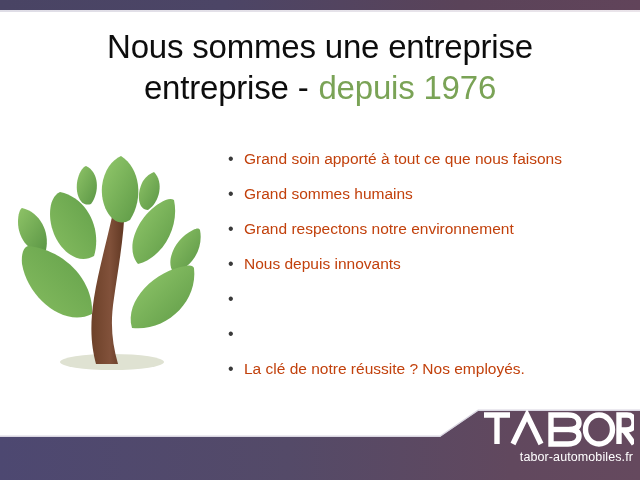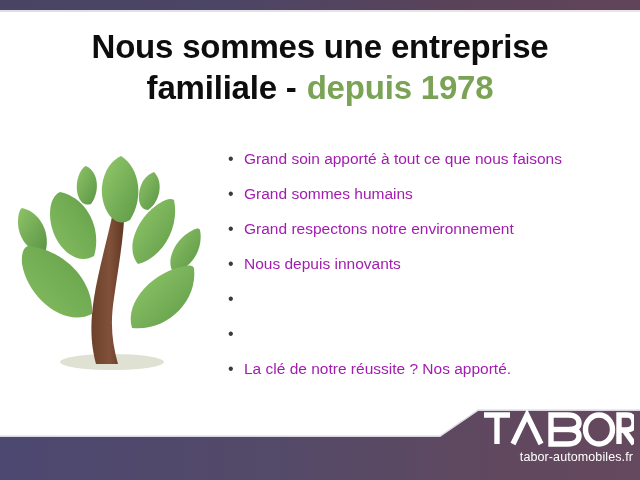--- a/index.html
+++ b/index.html
@@ -33,21 +33,21 @@
     opacity: .85;
   }
 
   
   .headline {
     position: absolute;
     left: 0; top: 26px;
     width: 640px;
     text-align: center;
     font-size: 33px;
-    font-weight: bold;
+    font-weight: normal;
     line-height: 41px;
     color: #0d0d0d;
     letter-spacing: -0.2px;
   }
   .headline .accent {
     color: #7aa356;
   }
   .headline .line2-gap {
     display: inline-block;
     width: 10px;
@@ -79,21 +79,21 @@
     width: 16px;
     flex: 0 0 16px;
     color: #3a3a3a;
     font-size: 16px;
     line-height: 22px;
     text-align: left;
   }
   .bullet-text {
     font-size: 15.5px;
     line-height: 22px;
-    color: #a21caf;
+    color: #c2410c;
     white-space: nowrap;
   }
 
   
   .bottom-bar {
     position: absolute;
     left: 0;
     top: 400px;
     width: 640px;
     height: 80px;
@@ -128,21 +128,21 @@
 </head>
 <body>
 
 <div id="slide">
 
   <div class="top-strip"></div>
   <div class="top-strip-hairline"></div>
 
   <div class="headline">
     <span>Nous sommes une entreprise</span><br>
-    <span>familiale -</span><span class="line2-gap"></span><span class="accent">depuis 1978</span>
+    <span>entreprise -</span><span class="line2-gap"></span><span class="accent">depuis 1976</span>
   </div>
 
   <div class="tree-wrap">
     <svg width="200" height="240" viewBox="0 0 200 240" xmlns="http://www.w3.org/2000/svg">
       <defs>
         <linearGradient id="lg1" x1="0" y1="0" x2="1" y2="1">
           <stop offset="0%" stop-color="#93c96c"></stop>
           <stop offset="100%" stop-color="#5e9a46"></stop>
         </linearGradient>
         <linearGradient id="lg2" x1="0" y1="0" x2="1" y2="1">
@@ -210,21 +210,21 @@
       <span class="bullet-text">Nous depuis innovants</span>
     </div>
     <div class="bullet-row">
       <span class="bullet-dot">•</span>
     </div>
     <div class="bullet-row">
       <span class="bullet-dot">•</span>
     </div>
     <div class="bullet-row">
       <span class="bullet-dot">•</span>
-      <span class="bullet-text">La clé de notre réussite ? Nos apporté.</span>
+      <span class="bullet-text">La clé de notre réussite ? Nos employés.</span>
     </div>
   </div>
 
   <div class="bottom-bar">
     <svg width="640" height="80" viewBox="0 0 640 80" xmlns="http://www.w3.org/2000/svg">
       <defs>
         <linearGradient id="barg" x1="0" y1="0" x2="1" y2="0">
           <stop offset="0%" stop-color="#4d4871"></stop>
           <stop offset="45%" stop-color="#544a68"></stop>
           <stop offset="80%" stop-color="#61485e"></stop>

